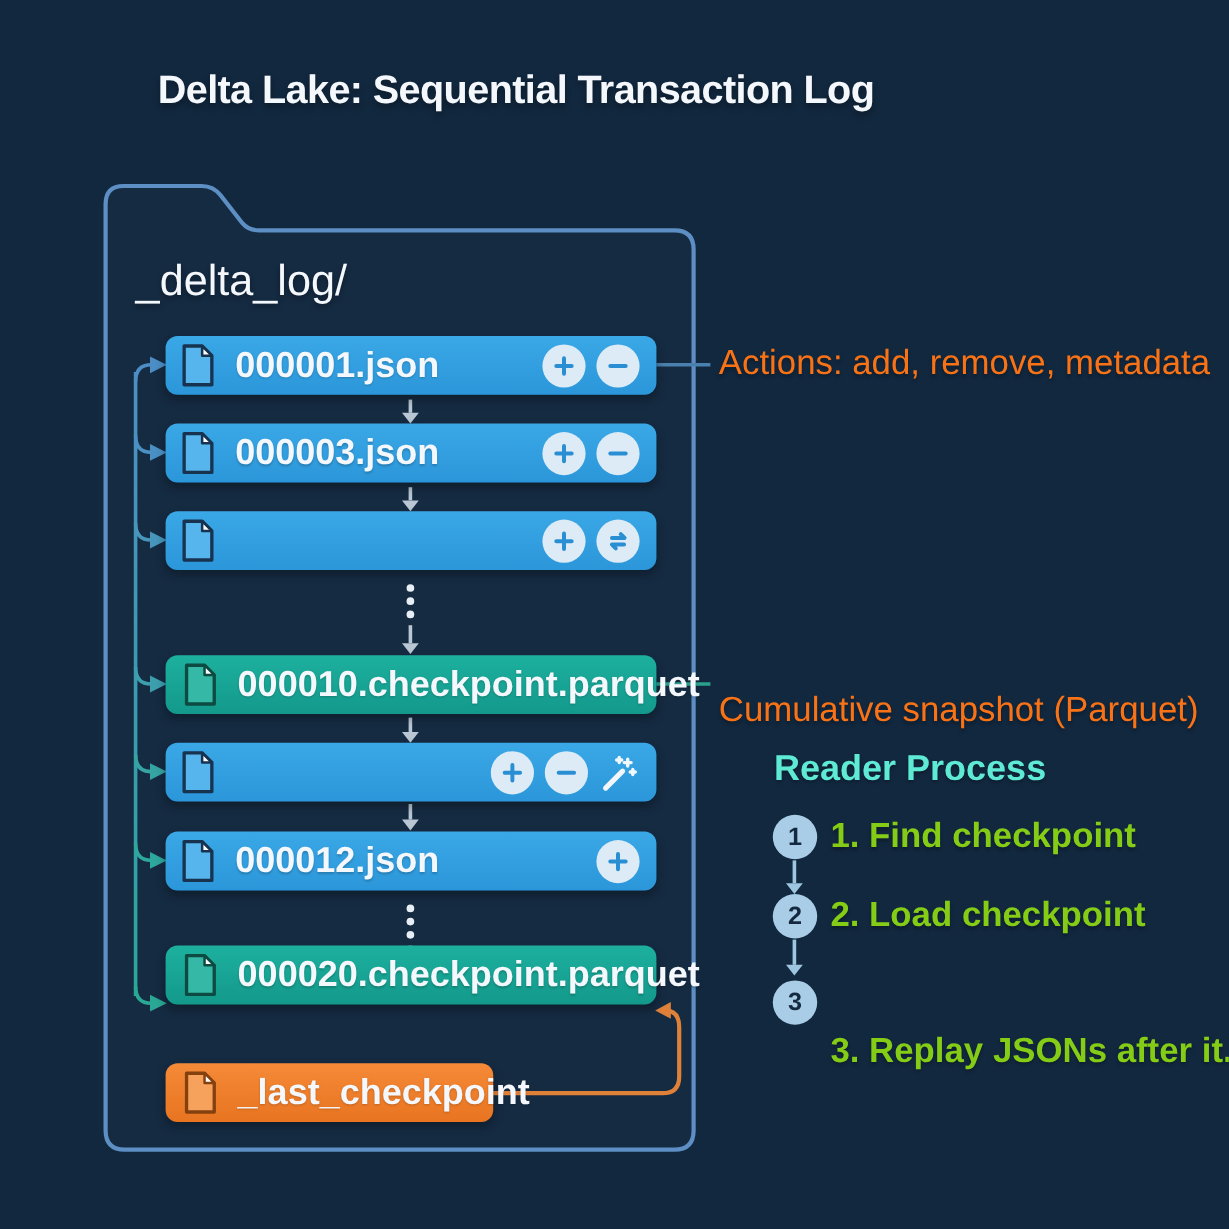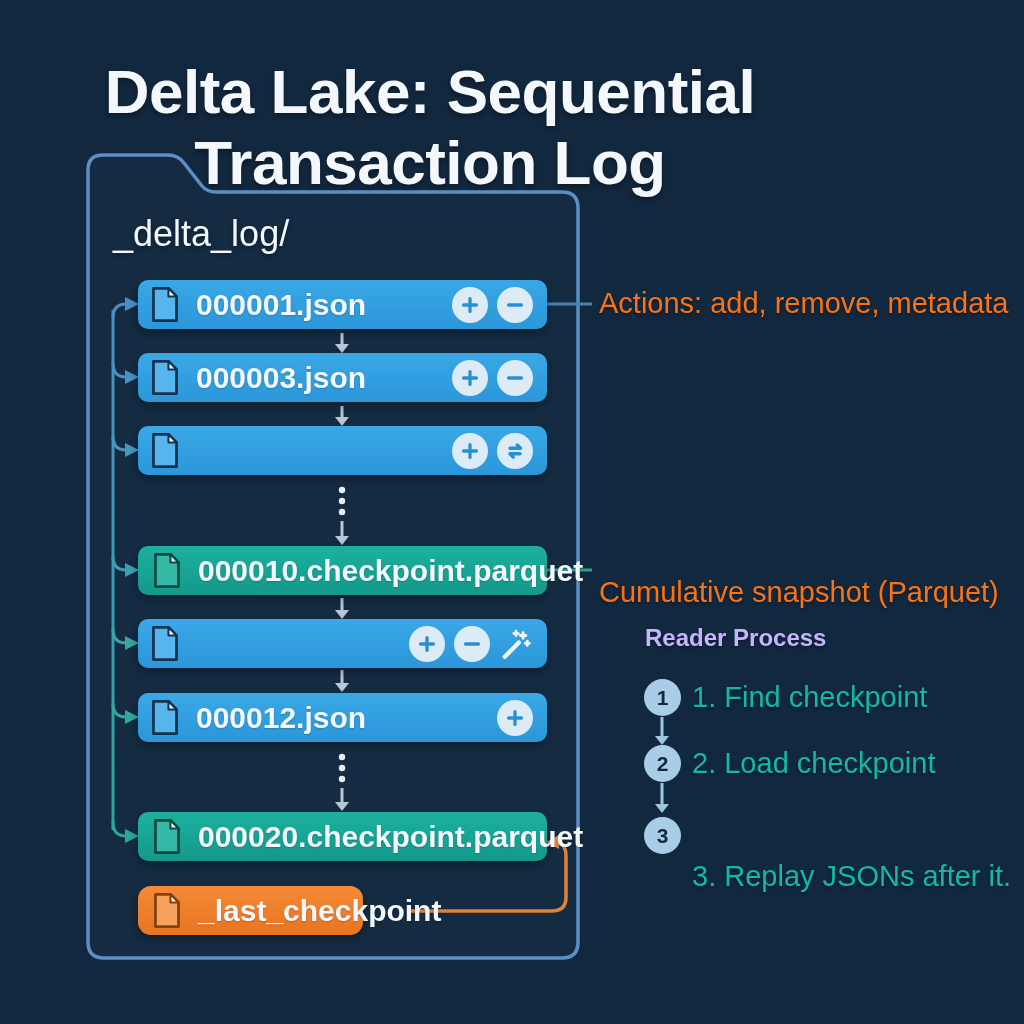--- a/index.html
+++ b/index.html
@@ -6,39 +6,39 @@
   body{
     width:1024px;height:1024px;position:relative;overflow:hidden;
     background:#12283f;
     font-family:"Liberation Sans","DejaVu Sans",sans-serif;
     color:#eef3f8;
   }
   .abs{position:absolute;}
   
   .title{
     top:56px;left:0;width:860px;text-align:center;
-    font-size:62px;font-weight:700;letter-spacing:-0.5px;color:#f4f8fc;
+    font-size:33px;font-weight:700;letter-spacing:-0.5px;color:#f4f8fc;
     text-shadow:0 3px 5px rgba(0,0,0,0.35);
   }
   
   #lines{position:absolute;top:0;left:0;width:1024px;height:1024px;}
   
   .folder-label{
     top:213px;left:113px;font-size:36px;font-weight:400;color:#f4f8fc;
     text-shadow:0 2px 4px rgba(0,0,0,0.35);
   }
   
   .file-bar{
     position:absolute;left:138px;width:409px;height:49px;border-radius:10px;
     display:flex;align-items:center;padding:0 14px;box-sizing:border-box;gap:16px;
     box-shadow:0 4px 8px rgba(0,0,0,0.3);
   }
   .file-bar.json{background:linear-gradient(180deg,#3aa7e6,#2b97da);padding-left:12px;}
   .file-bar.checkpoint{background:linear-gradient(180deg,#1db09e,#13998b);}
-  .file-bar.pointer{background:linear-gradient(180deg,#f58a38,#e87420);width:225px;border-radius:13px;}
+  .file-bar.pointer{background:linear-gradient(180deg,#f58a38,#e87420);width:273px;}
   .file-label{font-size:30px;font-weight:600;color:#f4f8fc;white-space:nowrap;
     text-shadow:0 1px 2px rgba(0,0,0,0.2);}
   .doc-icon{width:30px;height:37px;flex:0 0 auto;display:block;}
   .json .doc-body{fill:#55b5ec;stroke:#173350;}
   .json .doc-fold{fill:#ffffff;stroke:#173350;}
   .checkpoint .doc-body{fill:#35b8a6;stroke:#0d4a42;}
   .checkpoint .doc-fold{fill:#ffffff;stroke:#0d4a42;}
   .pointer .doc-body{fill:#f6a15c;stroke:#84410f;}
   .pointer .doc-fold{fill:#ffffff;stroke:#84410f;}
   .icon-group{margin-left:auto;display:flex;align-items:center;gap:9px;}
@@ -46,29 +46,29 @@
     width:36px;height:36px;border-radius:50%;background:#dcebf6;
     display:flex;align-items:center;justify-content:center;flex:0 0 auto;
   }
   .action-circle svg{width:22px;height:22px;display:block;}
   .glyph{stroke:#2a8ed3;stroke-width:3.6;fill:none;stroke-linecap:round;stroke-linejoin:round;}
   .wand-icon{width:34px;height:34px;display:block;flex:0 0 auto;}
   
   .note{font-size:29px;color:#f97316;white-space:nowrap;text-shadow:0 2px 3px rgba(0,0,0,0.3);}
   .note-actions{top:287px;left:599px;}
   .note-checkpoint{top:576px;left:599px;}
-  .reader-heading{top:624px;left:645px;font-size:24px;font-weight:700;color:#c4b5fd;
+  .reader-heading{top:624px;left:645px;font-size:30px;font-weight:700;color:#5eead4;
     text-shadow:0 2px 3px rgba(0,0,0,0.3);}
   .step-circle{
     position:absolute;left:644px;width:37px;height:37px;border-radius:50%;
     background:#a9cde6;color:#14293f;font-size:21px;font-weight:700;
     display:flex;align-items:center;justify-content:center;
   }
-  .step-label{position:absolute;left:692px;font-size:29px;color:#14b8a6;white-space:nowrap;
-    text-shadow:0 2px 3px rgba(0,0,0,0.3);}
+  .step-label{position:absolute;left:692px;font-size:29px;color:#84cc16;white-space:nowrap;
+    text-shadow:0 2px 3px rgba(0,0,0,0.3);font-weight:bold;}
 </style>
 </head>
 <body>
 
 <svg id="lines" viewBox="0 0 1024 1024">
   <defs>
     <linearGradient id="spineGrad" x1="0" y1="304" x2="0" y2="836" gradientUnits="userSpaceOnUse">
       <stop offset="0" stop-color="#4d8ec6"></stop>
       <stop offset="1" stop-color="#2aa79b"></stop>
     </linearGradient>
@@ -233,21 +233,21 @@
   <span class="file-label">000012.json</span>
   <span class="icon-group">
     <span class="action-circle">
         <svg viewBox="0 0 24 24">
           <path class="glyph" d="M12 5 v14 M5 12 h14"></path>
         </svg>
       </span>
   </span>
 </div>
 
-<div class="file-bar checkpoint" style="top:812px">
+<div class="file-bar checkpoint" style="top:788px">
   <svg class="doc-icon" viewBox="0 0 26 32">
     <path class="doc-body" d="M3 2 h13 l7 7 v21 h-20 z" stroke-width="2.4" stroke-linejoin="round"></path>
     <path class="doc-fold" d="M16 2 l7 7 h-7 z" stroke-width="1.8" stroke-linejoin="round"></path>
   </svg>
   <span class="file-label">000020.checkpoint.parquet</span>
 </div>
 
 <div class="file-bar pointer" style="top:886px">
   <svg class="doc-icon" viewBox="0 0 26 32">
     <path class="doc-body" d="M3 2 h13 l7 7 v21 h-20 z" stroke-width="2.4" stroke-linejoin="round"></path>

